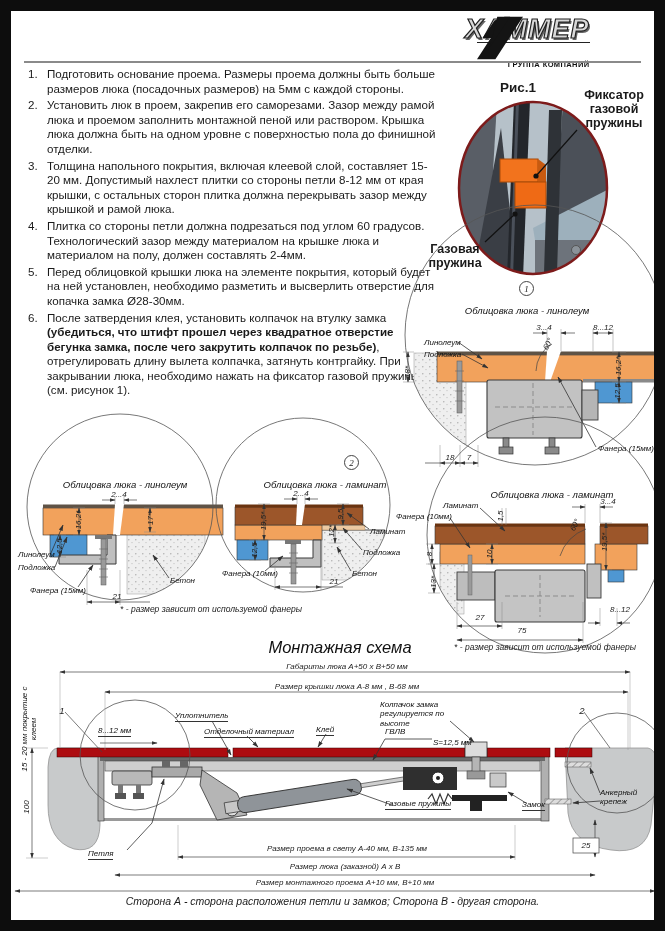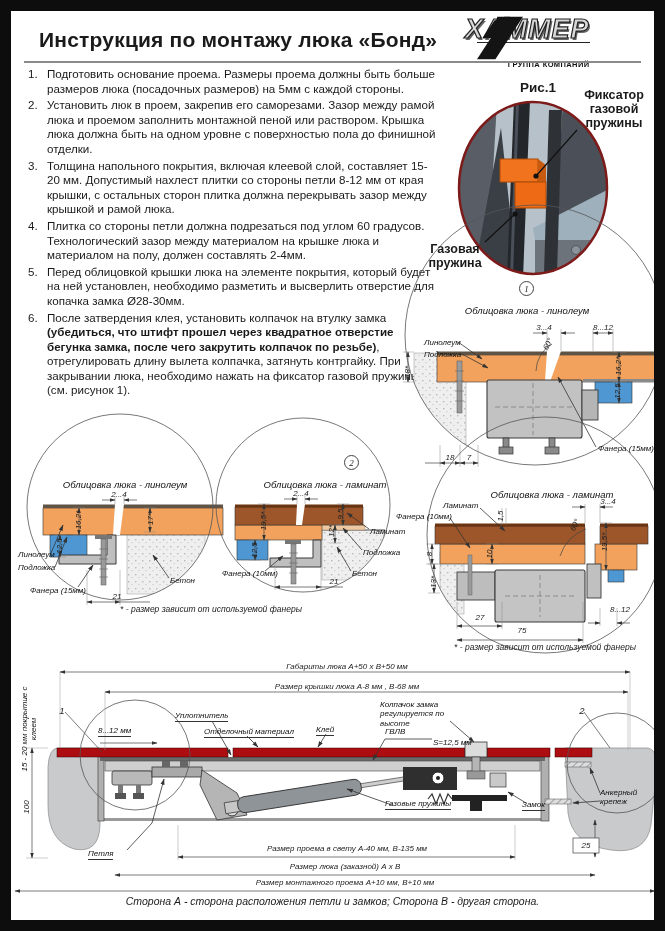--- a/index.html
+++ b/index.html
@@ -17,21 +17,21 @@
   .li .num{width:19px;flex:none;}
   .li .txt{flex:1;}
   .bold{font-weight:bold;}
   .lbl{position:absolute;font-style:italic;font-size:8px;line-height:1.18;color:#111;white-space:nowrap;}
   .wrap{white-space:normal;}
   .ul{border-bottom:.8px solid #333;padding-bottom:.5px;}
   .dimt{position:absolute;font-style:italic;font-size:8px;color:#222;}
   .ttl{position:absolute;font-style:italic;font-size:9.5px;font-weight:500;color:#111;}
   .big-ttl{position:absolute;font-style:italic;font-size:16.5px;color:#111;}
   .fig-lbl{position:absolute;font-weight:bold;font-size:12.5px;line-height:14px;text-align:center;}
-  .fig-cap{position:absolute;font-weight:bold;font-size:13.5px;margin-left:20px;}
+  .fig-cap{position:absolute;font-weight:bold;font-size:13.5px;}
   .marker{position:absolute;width:13px;height:13px;border:1px solid #444;border-radius:50%;
           font-style:italic;font-size:9px;display:flex;align-items:center;justify-content:center;
           font-family:"Liberation Serif",serif;}
   .footer{position:absolute;font-style:italic;font-size:10.5px;text-align:center;}
   .footnote{position:absolute;font-style:italic;font-size:8.5px;text-align:center;}
   .logo{position:absolute;left:477px;top:16px;width:166px;height:47px;display:flex;align-items:flex-start;}
   .logo-name{font-size:27px;font-weight:bold;font-style:italic;line-height:26px;letter-spacing:1px;
              color:#d8d8d8;-webkit-text-stroke:1.2px #222;text-shadow:1.5px 1.5px 0 #666;margin-left:-12px;}
   .logo-sub{font-size:7.5px;font-weight:bold;color:#111;letter-spacing:.4px;text-align:right;
             border-top:1.5px solid #222;padding-top:17px;margin-top:0;}
@@ -52,21 +52,20 @@
         <circle cx="1.8" cy="1.8" r=".7" fill="#a9a9a9"></circle>
         <circle cx="5" cy="4.6" r=".6" fill="#bdbdbd"></circle>
       </pattern>
       <pattern id="hat" width="5" height="5" patternUnits="userSpaceOnUse" patternTransform="rotate(45)">
         <rect width="5" height="5" fill="#ddd"></rect>
         <line x1="0" y1="0" x2="0" y2="5" stroke="#777" stroke-width="1.2"></line>
       </pattern>
     </defs>
   </svg>
 
-  <div class="abs title" style="left:39px;top:28px;">Инструкция по монтажу люка «Бонд»</div>
   <div class="logo">
     <svg width="46" height="44" viewBox="0 0 50 46">
       <path d="M30 0 L50 0 L20 46 L0 46 L15 23 L6 23 L19 4 Z" fill="#141414"></path>
       <path d="M22 0 L36 0 L14 33 Z" fill="#141414"></path>
     </svg>
     <div>
       <div class="logo-name">ХАММЕР</div>
       <div class="logo-sub">ГРУППА КОМПАНИЙ</div>
     </div>
   </div>
@@ -404,20 +403,21 @@
   <span class="dimt r60" style="left:575px;top:525px;">60°</span>
   <span class="dimt r90" style="left:604px;top:542px;">19,5*</span>
   <span class="dimt r90" style="left:429px;top:554px;">8</span>
   <span class="dimt r90" style="left:433px;top:582px;">13*</span>
   <span class="dimt r90" style="left:489px;top:554px;">10</span>
   <span class="dimt ctr" style="left:480px;top:617px;">27</span>
   <span class="dimt ctr" style="left:522px;top:630px;">75</span>
   <span class="dimt ctr" style="left:620px;top:609px;">8...12</span>
   <div class="footnote" style="left:438px;top:642px;width:214px;">* - размер зависит от используемой фанеры</div>
 
+  <div class="big-ttl ctr" style="left:340px;top:647px;">Монтажная схема</div>
 
   <svg style="left:12px;top:655px;" width="648" height="255" viewBox="0 0 648 255">
 
     <path d="M46,93 Q37,93 36,112 L36,150 Q36,186 62,194 Q87,199 88,170 L88,93 Z" fill="#c8cacb" stroke="#8a8a8a" stroke-width=".7"></path>
     <path d="M553,93 L636,93 Q648,96 644,122 L639,170 Q634,200 599,195 Q560,190 556,158 Z" fill="#c8cacb" stroke="#8a8a8a" stroke-width=".7"></path>
 
     <path d="M88,102 L88,165 L533,165 L533,102" fill="none" stroke="#333" stroke-width="1"></path>
     <rect x="88" y="163" width="445" height="3" fill="#9a9a9a"></rect>
     <rect x="86" y="100" width="6" height="66" fill="#b0b0b0" stroke="#333" stroke-width=".6"></rect>
     <rect x="529" y="100" width="8" height="66" fill="#b0b0b0" stroke="#333" stroke-width=".6"></rect>

